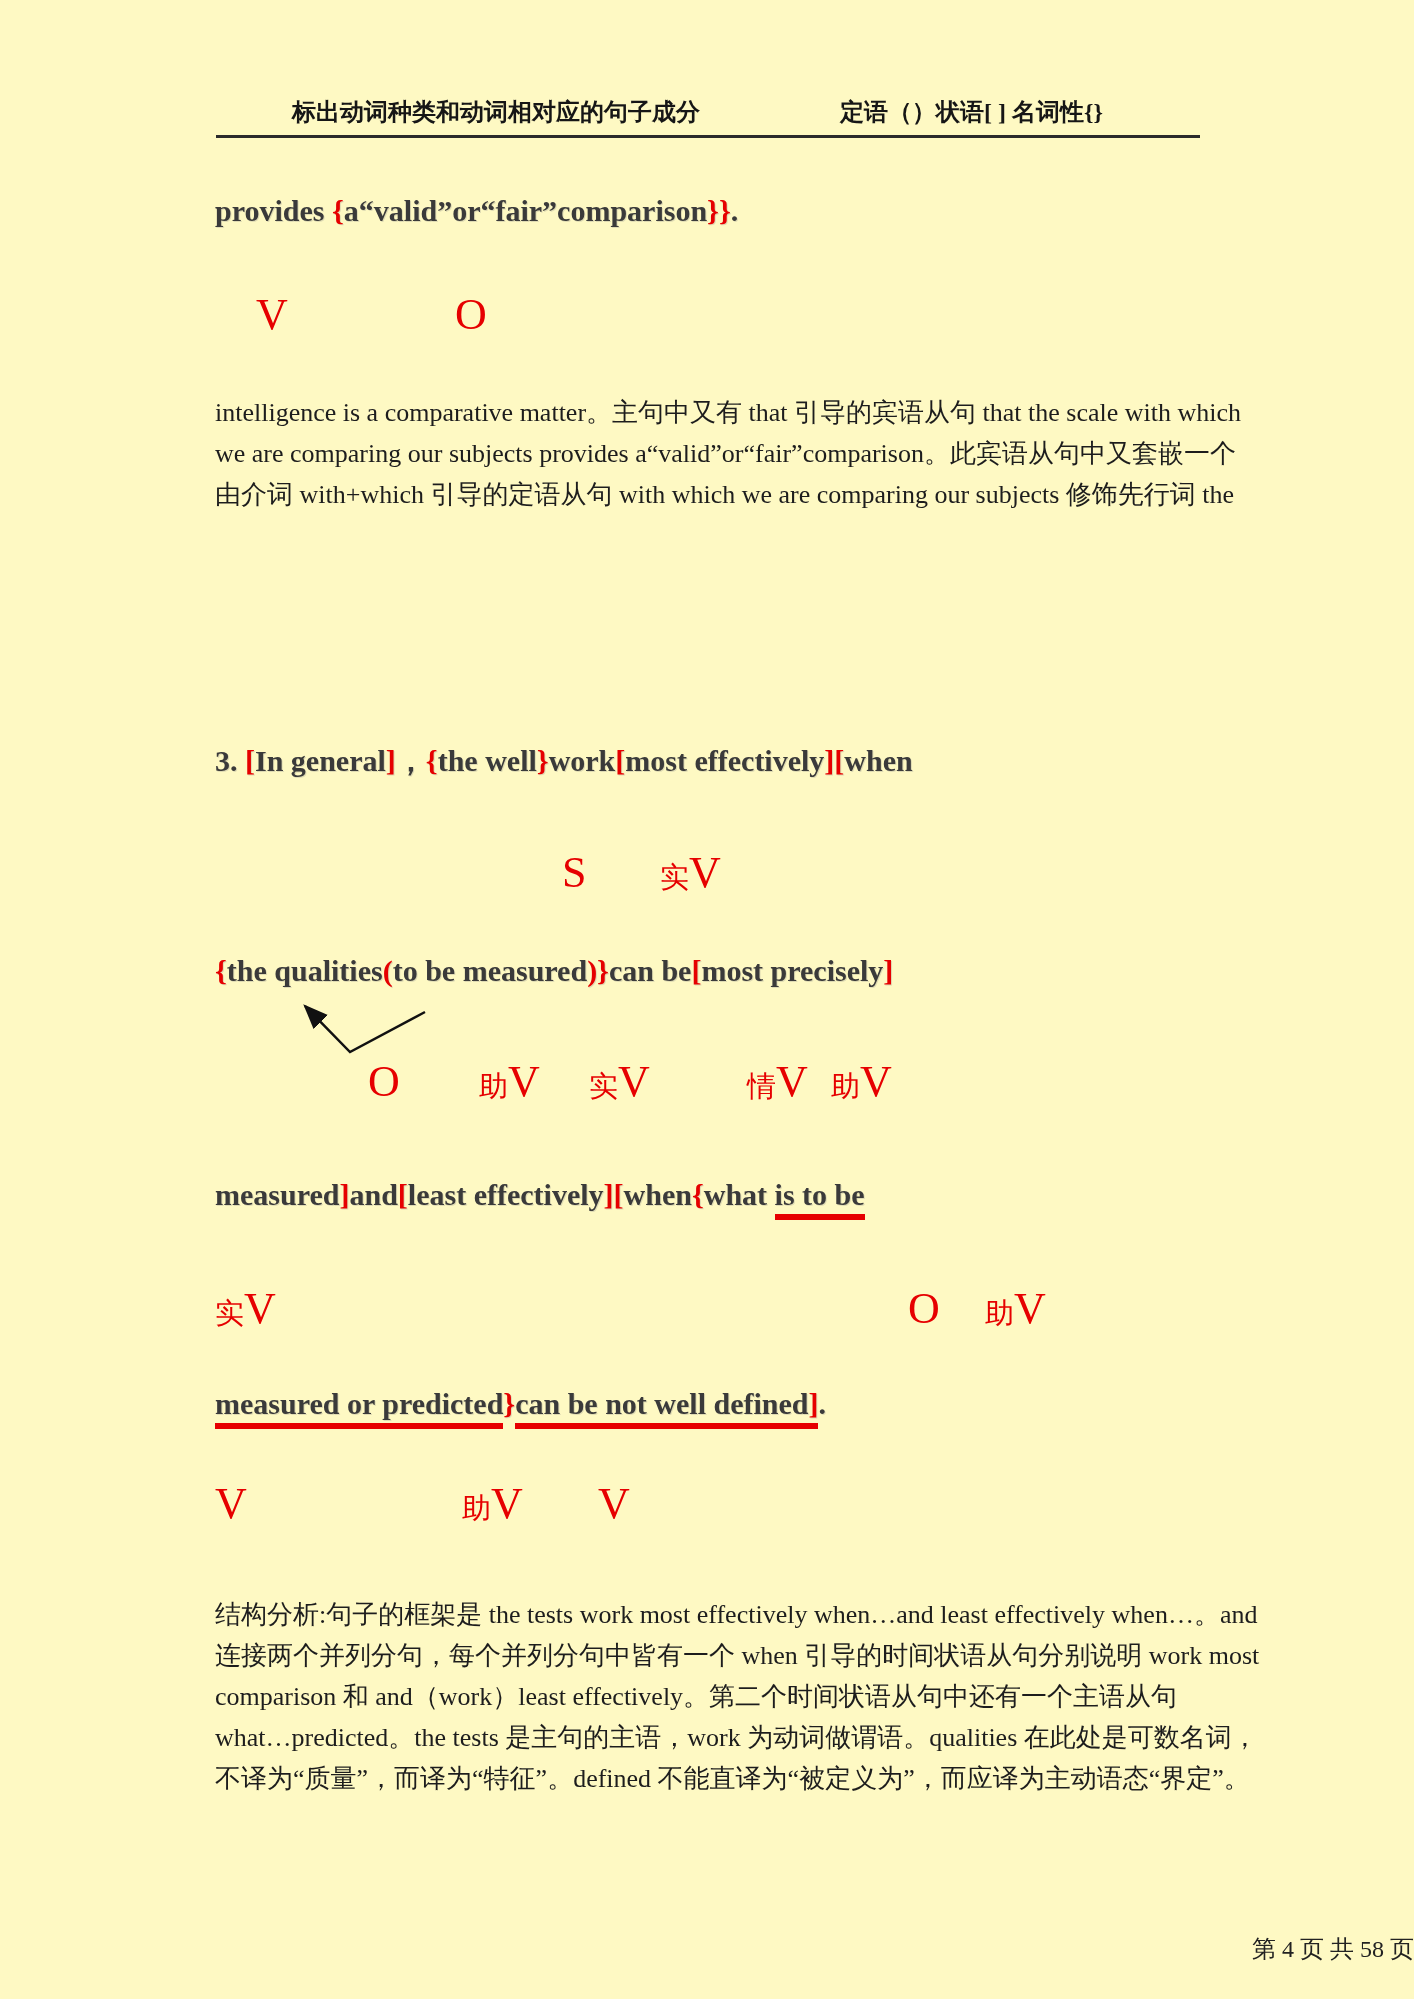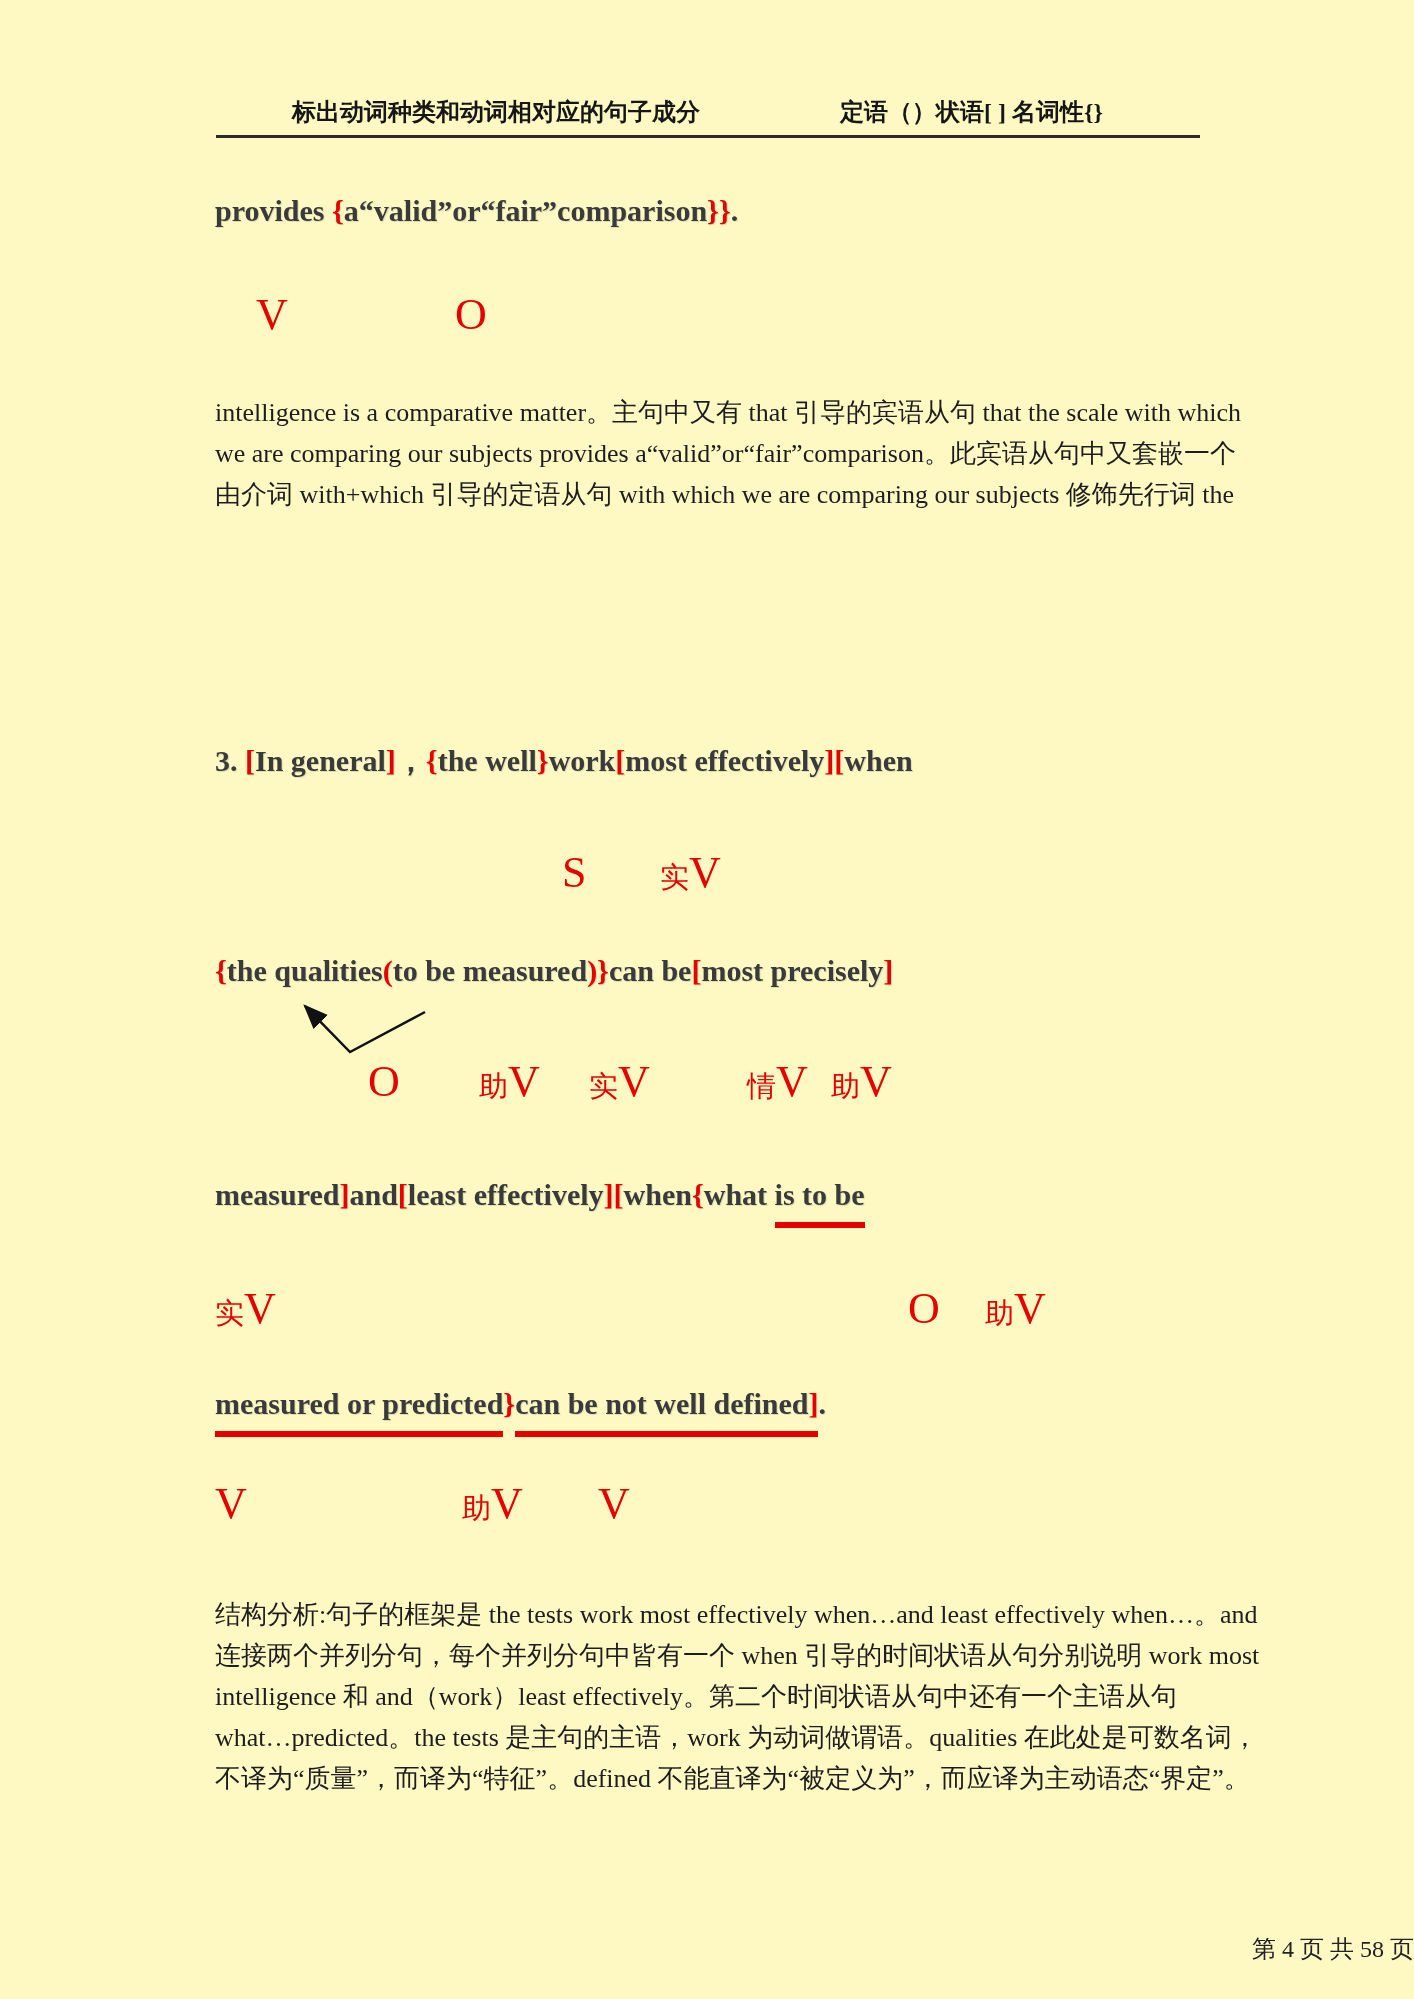--- a/index.html
+++ b/index.html
@@ -16,21 +16,21 @@
     white-space:pre;
   }
   .hdr-rule{position:absolute;left:216px;top:135px;width:984px;height:3px;background:#2b2b2b;}
   .rich{
     position:absolute;left:215px;
     font-size:30px;font-weight:700;color:#3a3a3a;
     line-height:1.25;white-space:pre;
     text-shadow:1px 1px 0 rgba(130,130,130,0.25);
   }
   .rich .red{color:#e60000;}
-  .rich .u{border-bottom:6px solid #e60000;padding-bottom:11px;}
+  .rich .u{border-bottom:6px solid #e60000;padding-bottom:3px;}
   .labels{position:absolute;left:0;width:100%;height:52px;}
   .labels .lab{
     position:absolute;top:0;
     font-size:44px;color:#e60000;line-height:1.1;white-space:pre;
   }
   .labels .pre{font-size:29px;}
   .para{
     position:absolute;left:215px;width:1000px;
     font-size:26px;color:#1d1d1d;
   }
@@ -81,21 +81,21 @@
       </div>
       <div class="rich" style="top: 1385px;"><span class="u">measured or predicted</span><span class="red">}</span><span class="u">can be not well defined</span><span class="red u">]</span><span>.</span></div>
       <div class="labels" style="top: 1480px;">
         <span class="lab" style="left: 215px;">V</span>
         <span class="lab" style="left: 462px;"><span class="pre">助</span>V</span>
         <span class="lab" style="left: 598px;">V</span>
       </div>
       <div class="para" style="top: 1594px;">
         <div class="pline">结构分析:句子的框架是 the tests work most effectively when…and least effectively when…。and</div>
         <div class="pline">连接两个并列分句，每个并列分句中皆有一个 when 引导的时间状语从句分别说明 work most</div>
-        <div class="pline">intelligence 和 and（work）least effectively。第二个时间状语从句中还有一个主语从句</div>
+        <div class="pline">comparison 和 and（work）least effectively。第二个时间状语从句中还有一个主语从句</div>
         <div class="pline">what…predicted。the tests 是主句的主语，work 为动词做谓语。qualities 在此处是可数名词，</div>
         <div class="pline">不译为“质量”，而译为“特征”。defined 不能直译为“被定义为”，而应译为主动语态“界定”。</div>
       </div>
     </div>
 
   <svg id="arrow-layer" width="1414" height="1999">
     <defs>
       <marker id="ah" markerWidth="12" markerHeight="10" refX="9" refY="4" orient="auto">
         <path d="M0,0 L10,4 L0,8 z" fill="#111111"></path>
       </marker>

